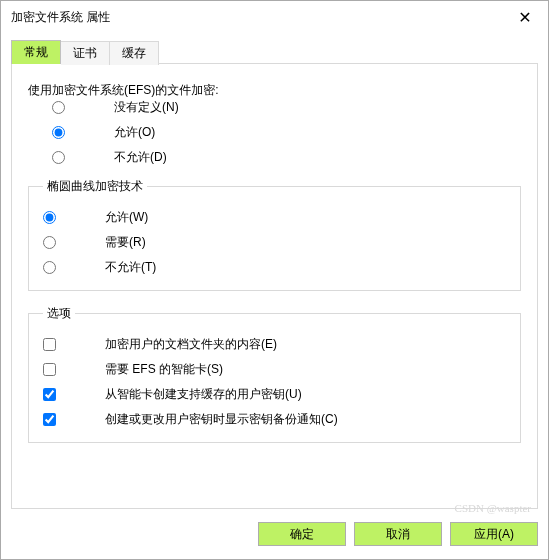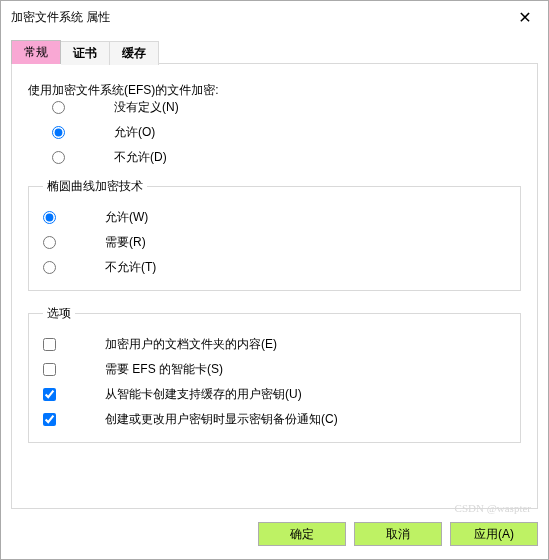--- a/index.html
+++ b/index.html
@@ -5,22 +5,22 @@
 * { box-sizing: border-box; margin: 0; padding: 0; }
 html, body { width: 549px; height: 560px; font-family: "Microsoft YaHei", "Segoe UI", Tahoma, sans-serif; font-size: 12px; background: #fff; color: #000; overflow: hidden; }
 .window { width: 549px; height: 560px; border: 1px solid #aaa; display: flex; flex-direction: column; background: #fff; }
 .titlebar { height: 32px; display: flex; align-items: center; padding: 0 0 0 10px; }
 .titlebar-title { flex: 1; font-size: 12px; }
 .close-btn { width: 46px; height: 32px; display: flex; align-items: center; justify-content: center; font-size: 16px; font-family: Arial, sans-serif; cursor: default; }
 .content { flex: 1; padding: 7px 10px 0 10px; display: flex; flex-direction: column; }
 .tabs { display: flex; position: relative; z-index: 2; }
 .tab { border: 1px solid #d9d9d9; border-bottom: none; padding: 3px 12px; background: #fff; font-size: 12px; margin-right: 0; cursor: default; position: relative; }
 .tab + .tab { border-left: none; }
-.tab.active { border-color: #c0c0c0; background: #f9a8d4; z-index: 3; }
-.tab:not(.active) { background: #f5f5f5; top: 1px; font-weight: bold; }
+.tab.active { border-color: #c0c0c0; background: #bef264; z-index: 3; }
+.tab:not(.active) { background: #f5f5f5; top: 1px; }
 .tabpanel { border: 1px solid #d9d9d9; flex: 1; margin-top: -1px; padding: 18px 16px 12px 16px; position: relative; min-height: 0; }
 .section-heading { margin-bottom: 0; font-size: 12px; }
 .radio-group { margin-left: 24px; margin-bottom: 12px; }
 .radio-row, .check-row { display: flex; align-items: center; margin-bottom: 8px; font-size: 12px; gap: 43px; }
 .radio-row input, .check-row input { margin-right: 6px; }
 fieldset { border: 1px solid #d9d9d9; padding: 14px 14px 6px 14px; margin-bottom: 14px; }
 fieldset legend { padding: 0 4px; font-size: 12px; }
 .footer { height: 50px; display: flex; align-items: center; justify-content: flex-end; padding: 0 10px; gap: 8px; border-top: none; }
 .btn { min-width: 88px; height: 24px; border: 1px solid #adadad; background: #bef264; font-size: 12px; font-family: inherit; cursor: default; }
 .watermark { position: absolute; right: 18px; bottom: 46px; color: #d8d8d8; font-size: 11px; pointer-events: none; font-family: Liberation Serif, serif; }

